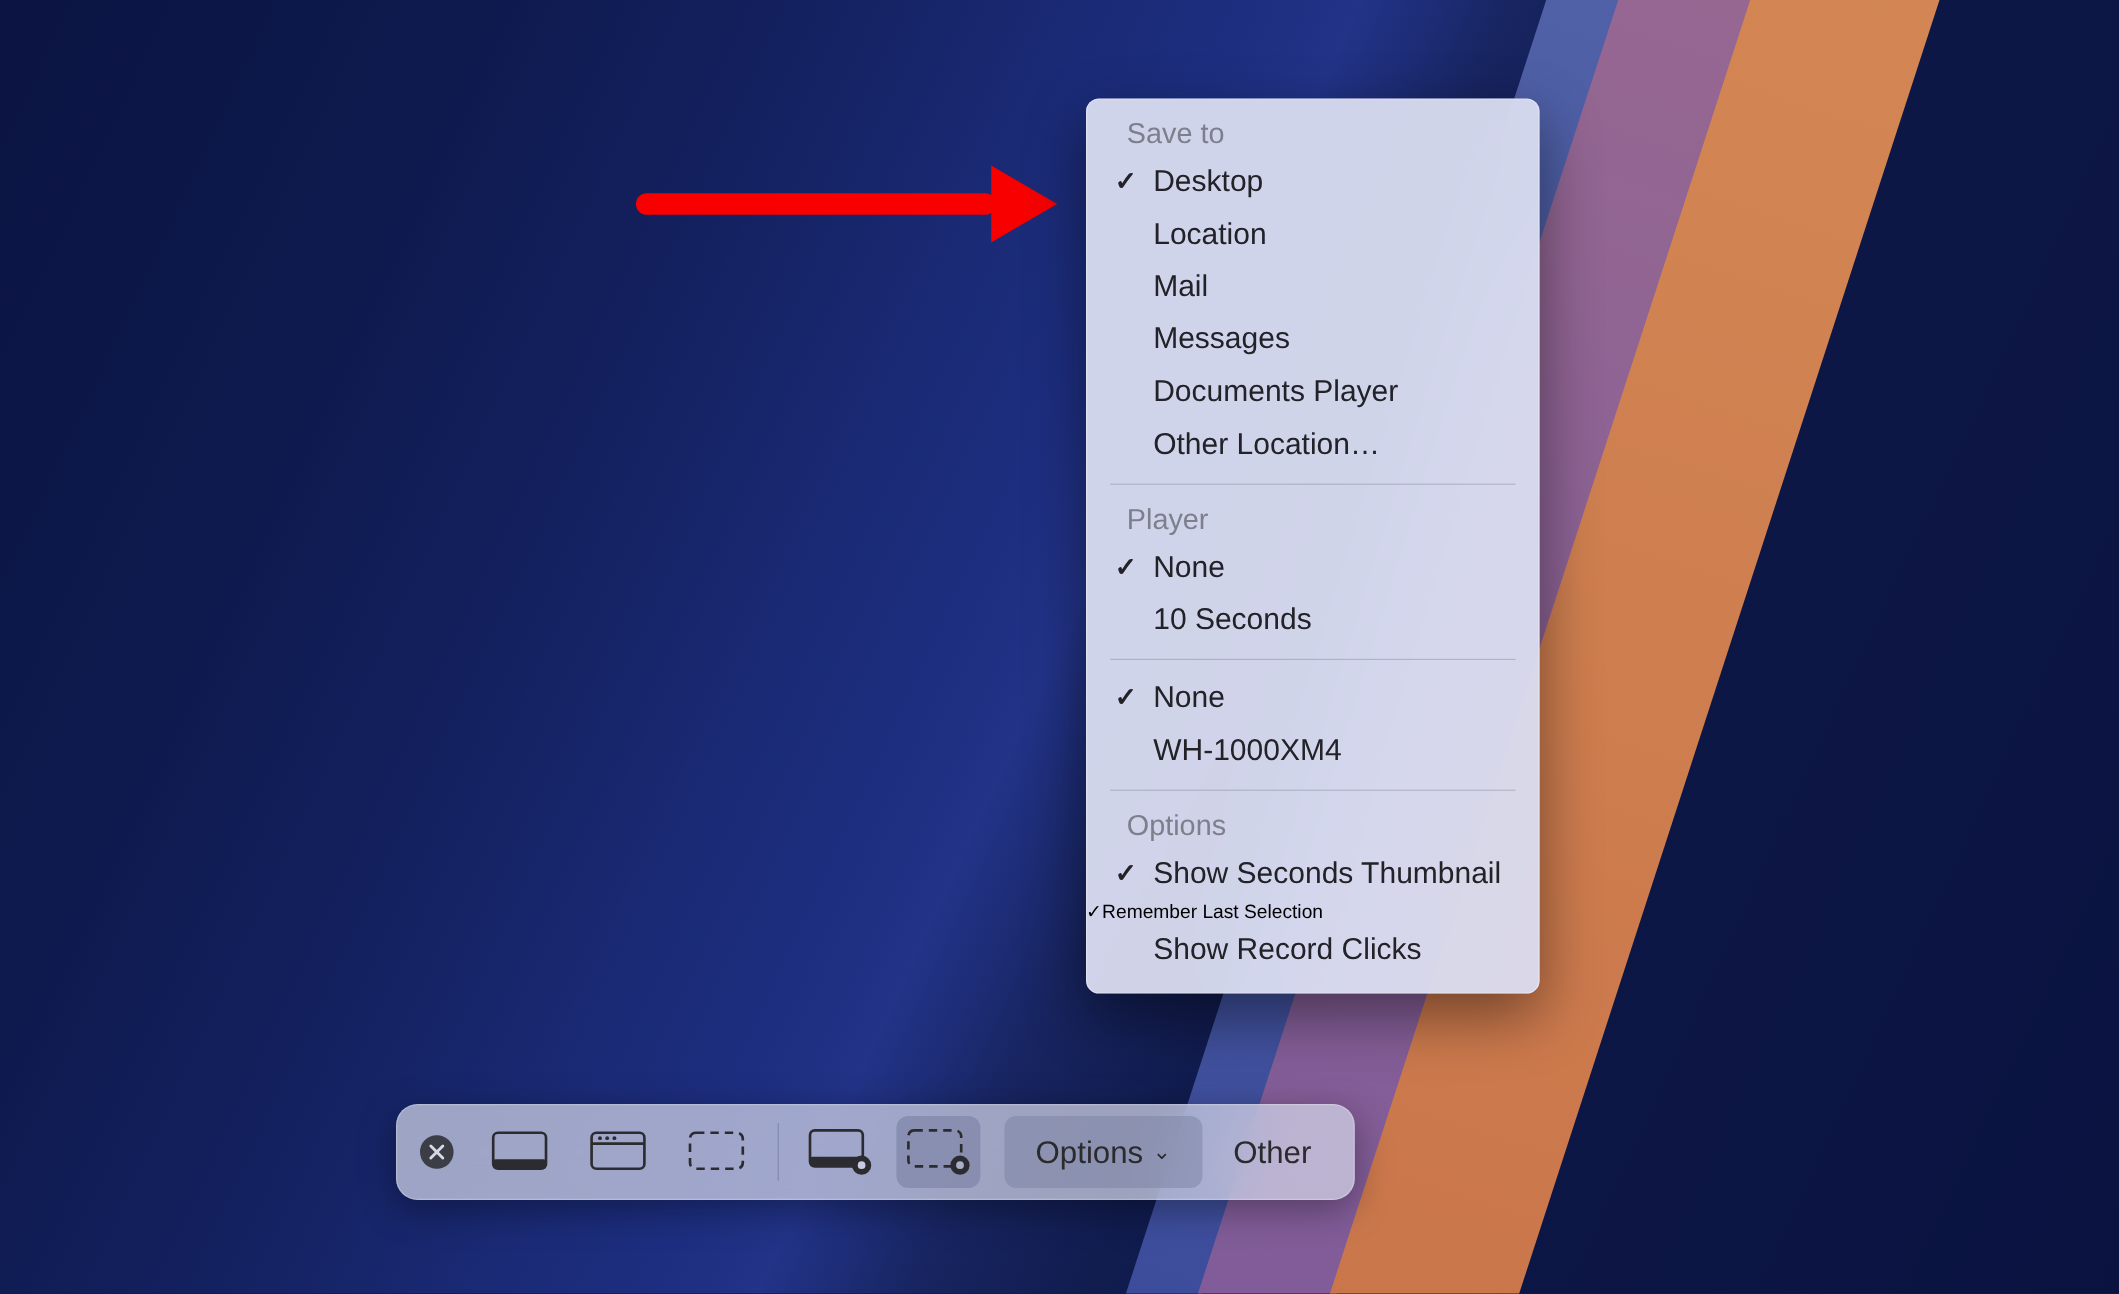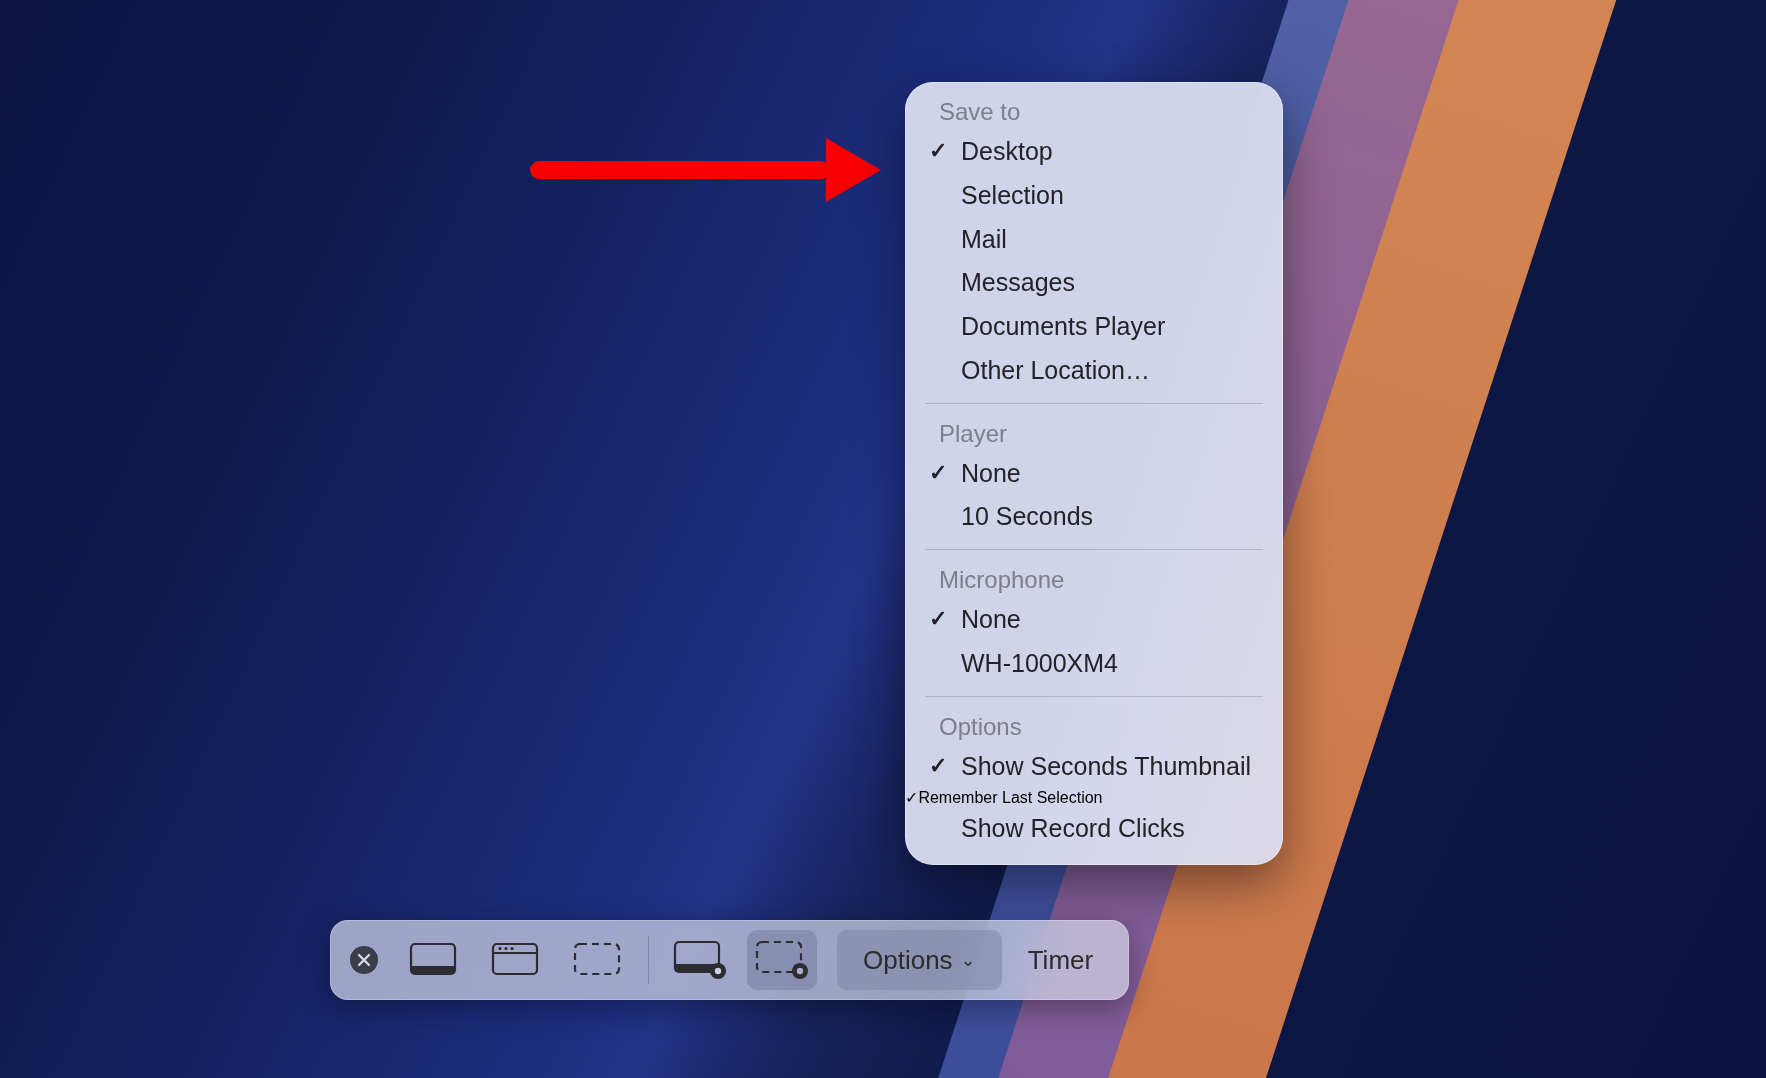--- a/index.html
+++ b/index.html
@@ -113,21 +113,21 @@
   .tb-text-btn.options { background: rgba(120,126,160,0.45); margin-left: 14px; }
   .chev { font-size: 18px; }
 
   
   .menu {
     position: absolute;
     left: 905px;
     top: 82px;
     width: 378px;
     background: rgba(218,221,240,0.95);
-    border-radius: 28px;
+    border-radius: 11px;
     box-shadow: 0 18px 50px rgba(0,0,0,0.45), inset 0 0 0 1px rgba(255,255,255,0.35);
     padding: 10px 0 14px 0;
     backdrop-filter: blur(30px);
   }
   .menu-section-title {
     font-size: 24px;
     color: #7d7f8c;
     padding: 6px 28px 4px 34px;
   }
   .menu-item {
@@ -165,35 +165,34 @@
 
   <div class="arrow-annot">
     <div class="arrow-shaft"></div>
     <div class="arrow-head"></div>
   </div>
 
   <div class="menu">
 
     <div class="menu-section-title">Save to</div>
     <div class="menu-item"><span class="check">✓</span><span>Desktop</span></div>
-    <div class="menu-item"><span>Selection</span></div>
+    <div class="menu-item"><span>Location</span></div>
     <div class="menu-item"><span>Mail</span></div>
     <div class="menu-item"><span>Messages</span></div>
     <div class="menu-item"><span>Documents Player</span></div>
     <div class="menu-item"><span>Other Location…</span></div>
 
     <div class="menu-sep"></div>
 
     <div class="menu-section-title">Player</div>
     <div class="menu-item"><span class="check">✓</span><span>None</span></div>
     <div class="menu-item"><span>10 Seconds</span></div>
 
     <div class="menu-sep"></div>
 
-    <div class="menu-section-title">Microphone</div>
     <div class="menu-item"><span class="check">✓</span><span>None</span></div>
     <div class="menu-item"><span>WH-1000XM4</span></div>
 
     <div class="menu-sep"></div>
 
     <div class="menu-section-title">Options</div>
     <div class="menu-item"><span class="check">✓</span><span>Show Seconds Thumbnail</span></div>
     <div class="men
 
 -item"><span class="check">✓</span><span>Remember Last Selection</span></div>
@@ -248,16 +247,16 @@
         <circle cx="46" cy="32" r="3.2" fill="#a9afc9"></circle>
       </svg>
     </div>
 
     <div class="tb-text-btn options">
       <span>Options</span>
       <span class="chev">⌄</span>
     </div>
 
     <div class="tb-text-btn">
-      <span>Timer</span>
+      <span>Other</span>
     </div>
   </div>
 </div>
 
 </body></html>

